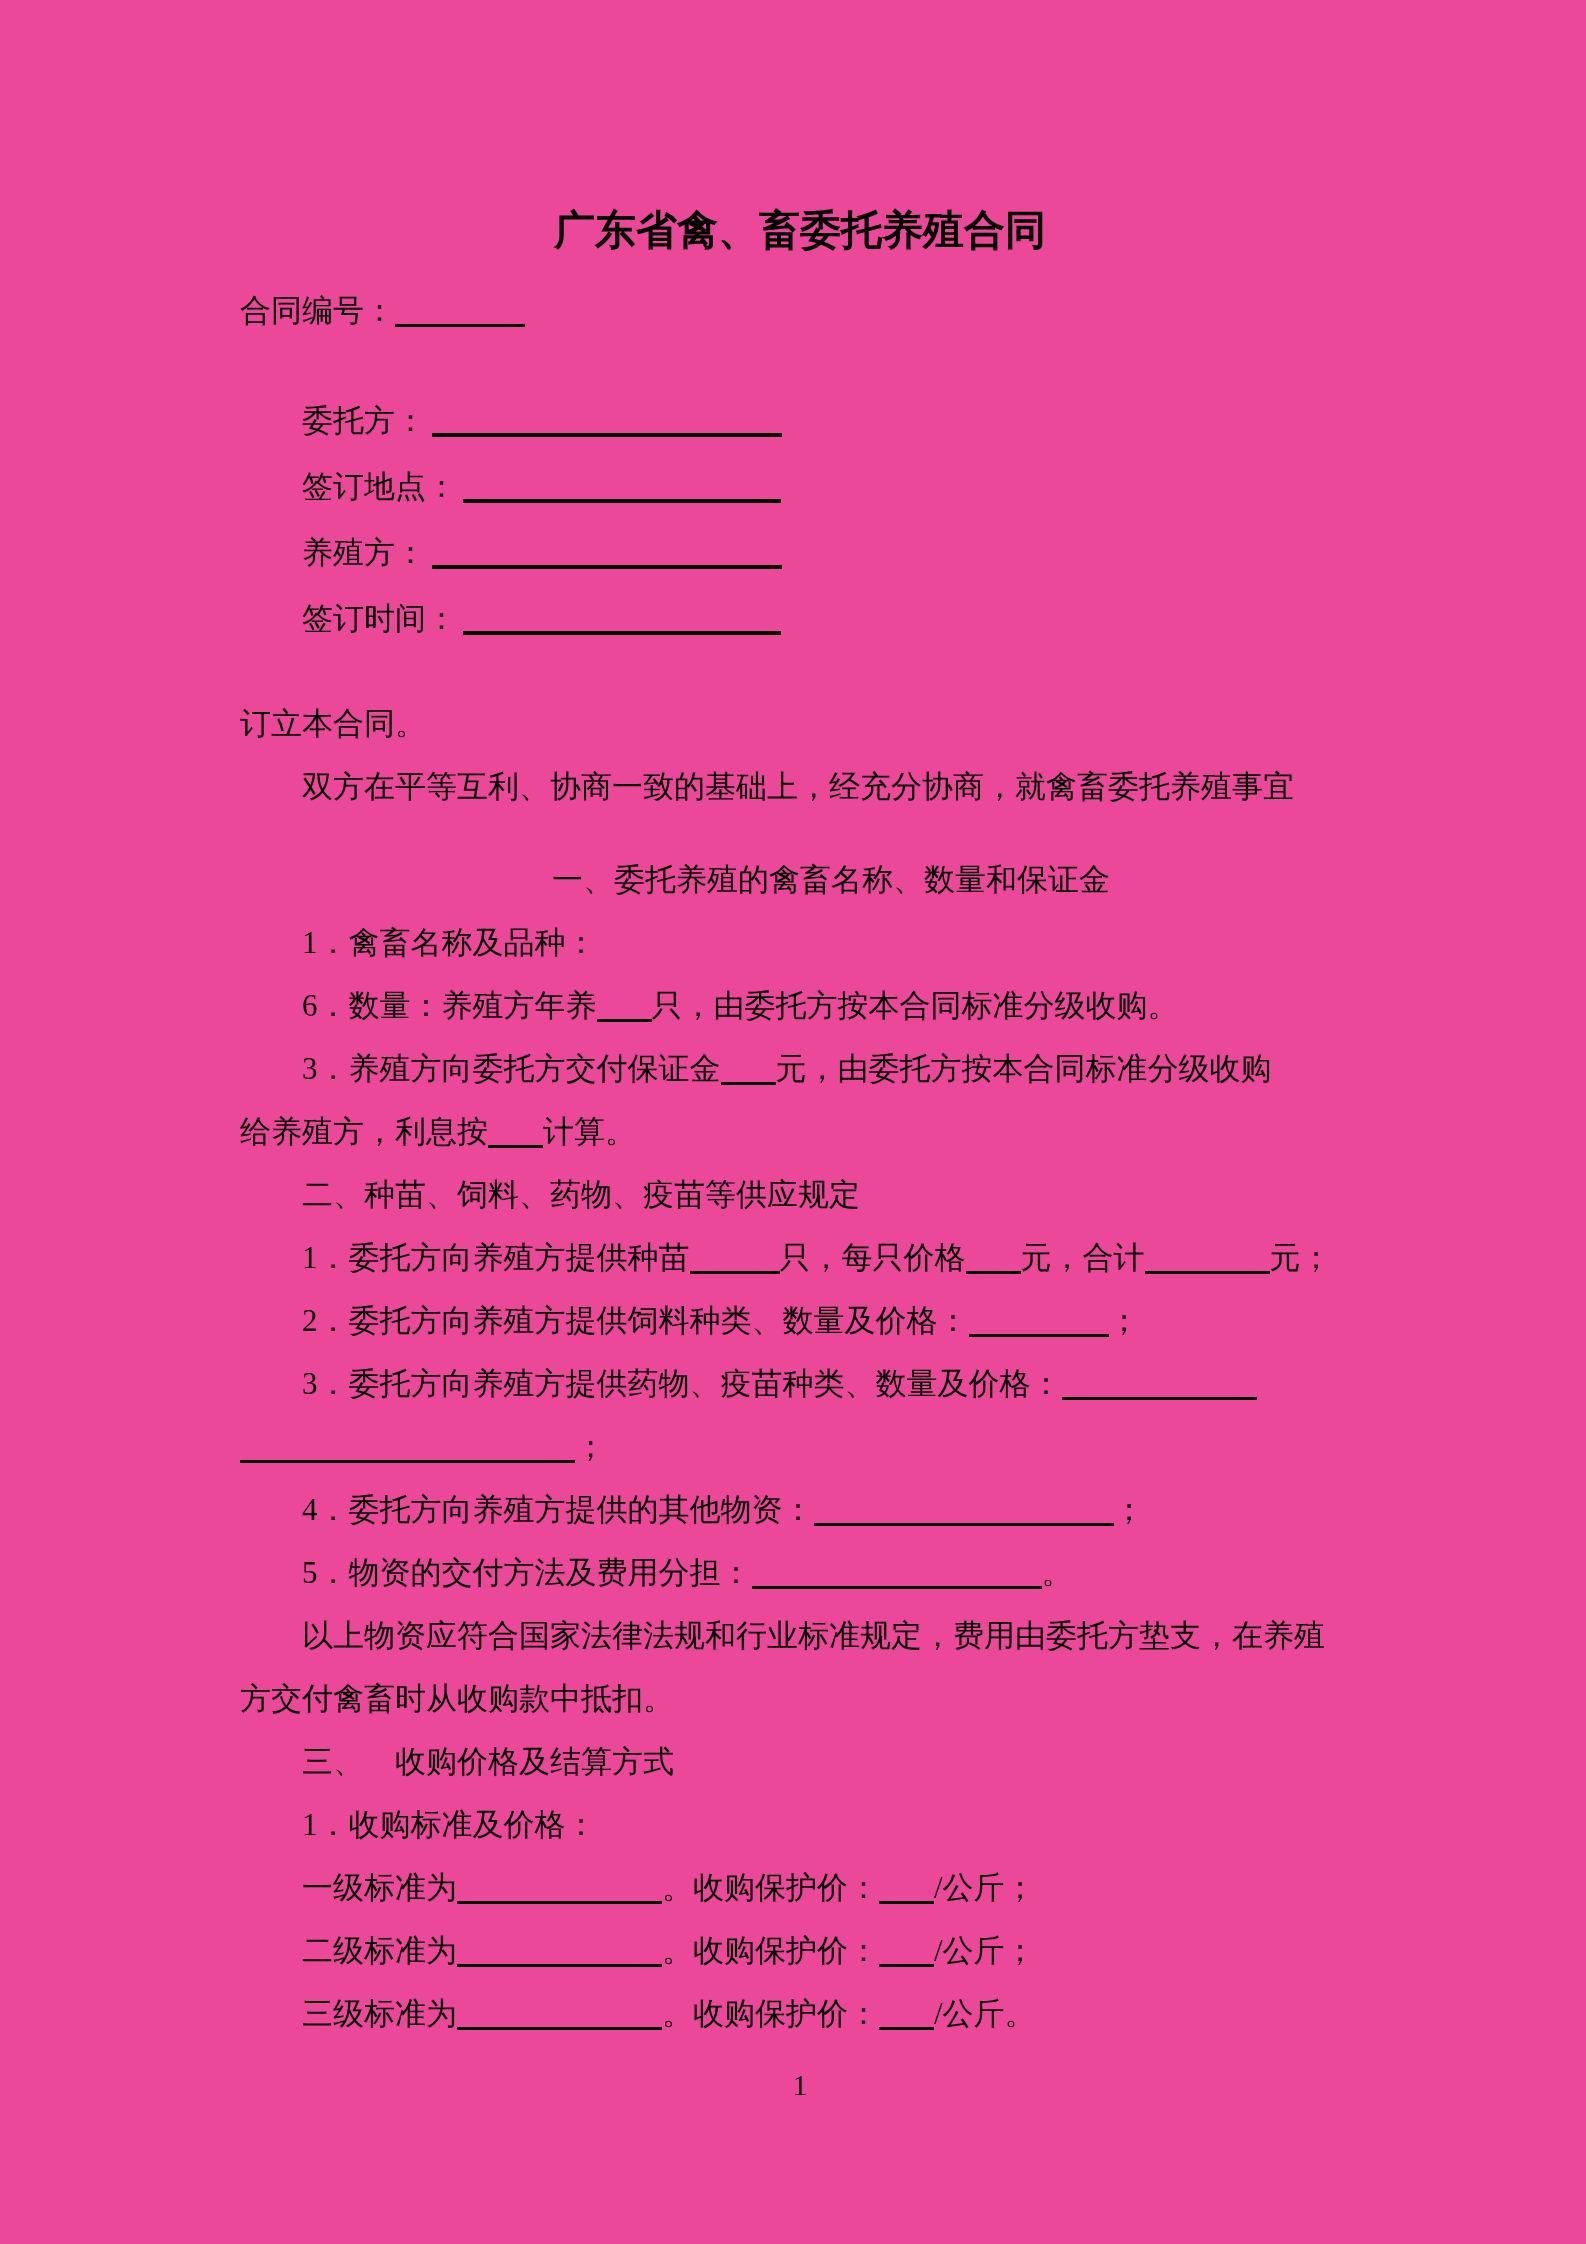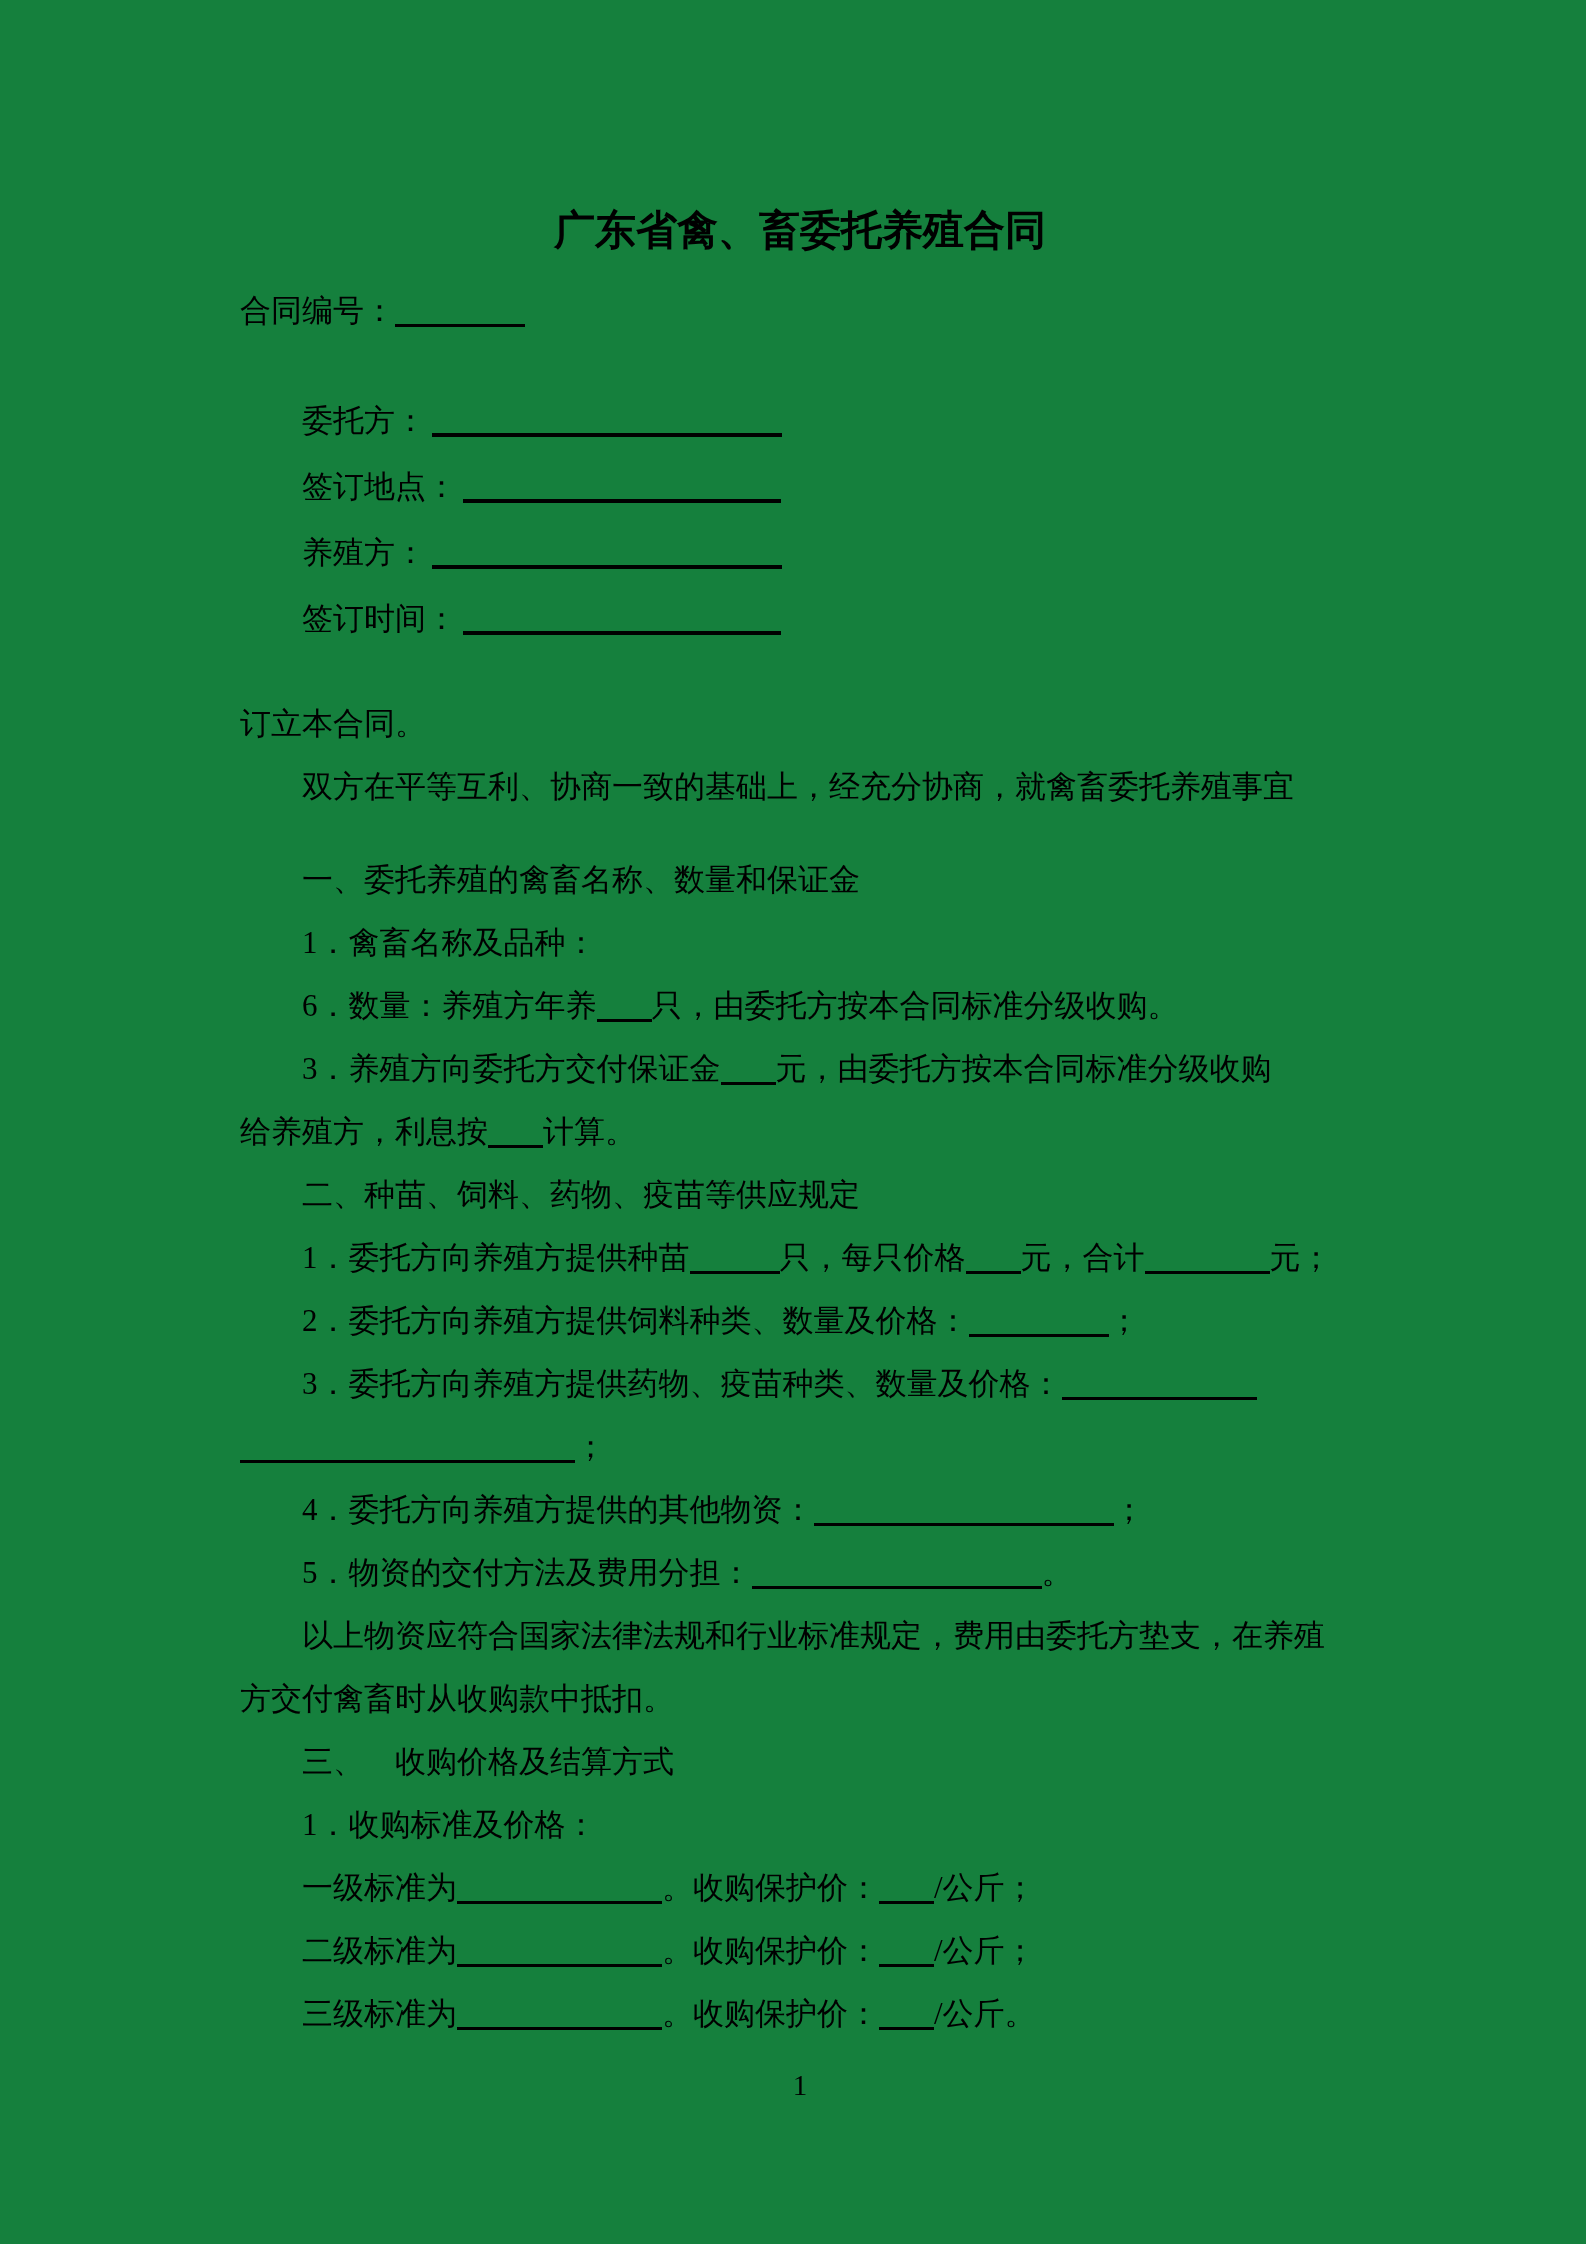--- a/index.html
+++ b/index.html
@@ -4,21 +4,21 @@
 <style>
   html, body {
     margin: 0;
     padding: 0;
     background: #ffffff;
   }
   .page {
     position: relative;
     width: 1586px;
     height: 2244px;
-    background: #15803d;
+    background: #ec4899;
     color: #000000;
     font-family: "Liberation Serif", "DejaVu Serif", serif;
     font-size: 31px;
     box-sizing: border-box;
     padding: 200px 226px 0 240px;
     overflow: hidden;
   }
   .title {
     margin: 0;
     font-size: 41px;
@@ -81,21 +81,21 @@
   <div class="fields">
       <div class="field-line"><span>委托方：</span><span class="blank" style="width: 350px;"></span></div>
       <div class="field-line"><span>签订地点：</span><span class="blank" style="width: 318px;"></span></div>
       <div class="field-line"><span>养殖方：</span><span class="blank" style="width: 350px;"></span></div>
       <div class="field-line"><span>签订时间：</span><span class="blank" style="width: 318px;"></span></div>
     </div>
 
   <div class="body-lines">
       <div class="line"><span>订立本合同。</span></div>
       <div class="line indent"><span>双方在平等互利、协商一致的基础上，经充分协商，就禽畜委托养殖事宜</span></div>
-      <div class="line indent" style="margin-top: 30px;"><span>一、委托养殖的禽畜名称、数量和保证金</span></div>
+      <div class="line indent" style="margin-top: 30px; text-align: center;"><span>一、委托养殖的禽畜名称、数量和保证金</span></div>
       <div class="line indent"><span>1．禽畜名称及品种：</span></div>
       <div class="line indent"><span>6．数量：养殖方年养</span><span class="blank" style="width: 55px;"></span><span>只，由委托方按本合同标准分级收购。</span></div>
       <div class="line indent"><span>3．养殖方向委托方交付保证金</span><span class="blank" style="width: 55px;"></span><span>元，由委托方按本合同标准分级收购</span></div>
       <div class="line"><span>给养殖方，利息按</span><span class="blank" style="width: 55px;"></span><span>计算。</span></div>
       <div class="line indent"><span>二、种苗、饲料、药物、疫苗等供应规定</span></div>
       <div class="line indent"><span>1．委托方向养殖方提供种苗</span><span class="blank" style="width: 90px;"></span><span>只，每只价格</span><span class="blank" style="width: 55px;"></span><span>元，合计</span><span class="blank" style="width: 125px;"></span><span>元；</span></div>
       <div class="line indent"><span>2．委托方向养殖方提供饲料种类、数量及价格：</span><span class="blank" style="width: 140px;"></span><span>；</span></div>
       <div class="line indent"><span>3．委托方向养殖方提供药物、疫苗种类、数量及价格：</span><span class="blank" style="width: 195px;"></span></div>
       <div class="line"><span class="blank" style="width: 335px;"></span><span>；</span></div>
       <div class="line indent"><span>4．委托方向养殖方提供的其他物资：</span><span class="blank" style="width: 300px;"></span><span>；</span></div>

